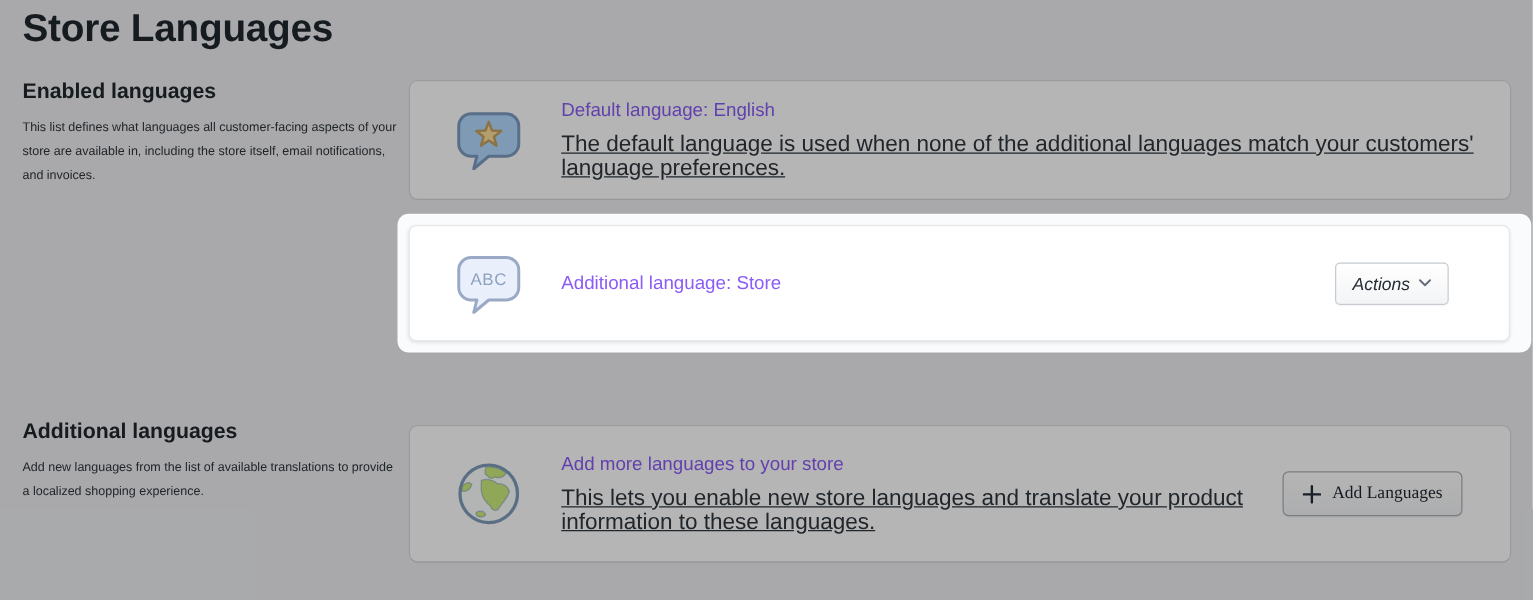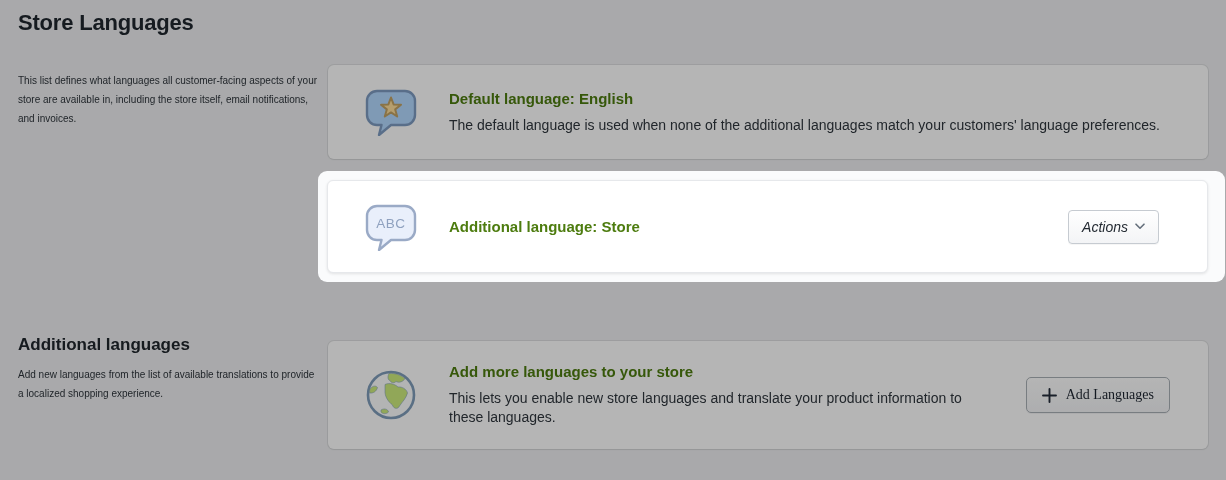--- a/index.html
+++ b/index.html
@@ -12,21 +12,21 @@
     -webkit-font-smoothing:antialiased;
   }
   .overlay {
     position:absolute; inset:0;
     background:rgba(0,0,0,0.29);
     z-index:5;
   }
   .page { position:relative; }
   h1.page-title {
     margin:6px 0 0 18px;
-    font-size:22px; line-height:34px;
+    font-size:31px; line-height:34px;
     font-weight:bold; color:#1f262e; letter-spacing:-0.2px;
   }
   .row { display:flex; align-items:flex-start; margin-left:18px; }
   .row1 { margin-top:22px; }
   .row2 { margin-top:52px; }
   .col-left { width:300px; flex:none; }
   .col-left h2 {
     font-size:17px; line-height:22px; font-weight:bold; color:#20262c;
   }
   .col-left p {
@@ -35,22 +35,22 @@
   .col-right { margin-left:10px; width:899px; flex:none; }
   .card {
     width:880px; background:#ffffff; border-radius:6px;
     box-shadow:0 0 0 1px rgba(0,0,0,0.07), 0 1px 2px rgba(0,0,0,0.05);
     display:flex; align-items:center;
   }
   .card-default { height:94px; margin-top:3px; }
   .card-add { height:108px; margin-top:7px; }
   .card-icon { margin-left:37px; flex:none; display:block; }
   .card-text { margin-left:32px; }
-  .card-title { font-size:15px; font-weight:bold; color:#4d7c0f; line-height:18px; }
-  .card-sub { margin-top:8px; font-size:14px; line-height:19px; color:#2f363d; }
+  .card-title { font-size:15px; font-weight:normal; color:#8b5cf6; line-height:18px; }
+  .card-sub { margin-top:8px; font-size:18px; line-height:19px; color:#2f363d;text-decoration:underline; }
   .card-add .card-sub { max-width:548px; }
 
   
   .spotlight {
     position:relative; z-index:10;
     margin:12px 0 0 -10px;
     width:907px; padding:9px;
     background:#fafbfc; border-radius:9px;
   }
   .spotlight .card {
@@ -84,20 +84,21 @@
 </style>
 </head>
 <body>
 
 <main class="page">
 
   <h1 class="page-title">Store Languages</h1>
 
   <section class="row row1">
     <div class="col-left">
+      <h2>Enabled languages</h2>
       <p>This list defines what languages all customer-facing aspects of your store are available in, including the store itself, email notifications, and invoices.</p>
     </div>
     <div class="col-right">
 
       <div class="card card-default">
         <svg class="card-icon" width="52" height="48" viewBox="0 0 52 48">
           <path d="M12 3 H40 C45.5 3 50 7.5 50 13 V27 C50 32.5 45.5 37 40 37 H26 L14 47 L16.5 37 H12 C6.5 37 2 32.5 2 27 V13 C2 7.5 6.5 3 12 3 Z" fill="#b4d9ff" stroke="#7e9cc2" stroke-width="2.4" stroke-linejoin="round"></path>
           <polygon points="26,9.5 28.6,16.4 36,16.8 30.2,21.4 32.2,28.5 26,24.4 19.8,28.5 21.8,21.4 16,16.8 23.4,16.4" fill="#ffdf9b" stroke="#c2a265" stroke-width="2" stroke-linejoin="round"></polygon>
         </svg>
         <div class="card-text">

